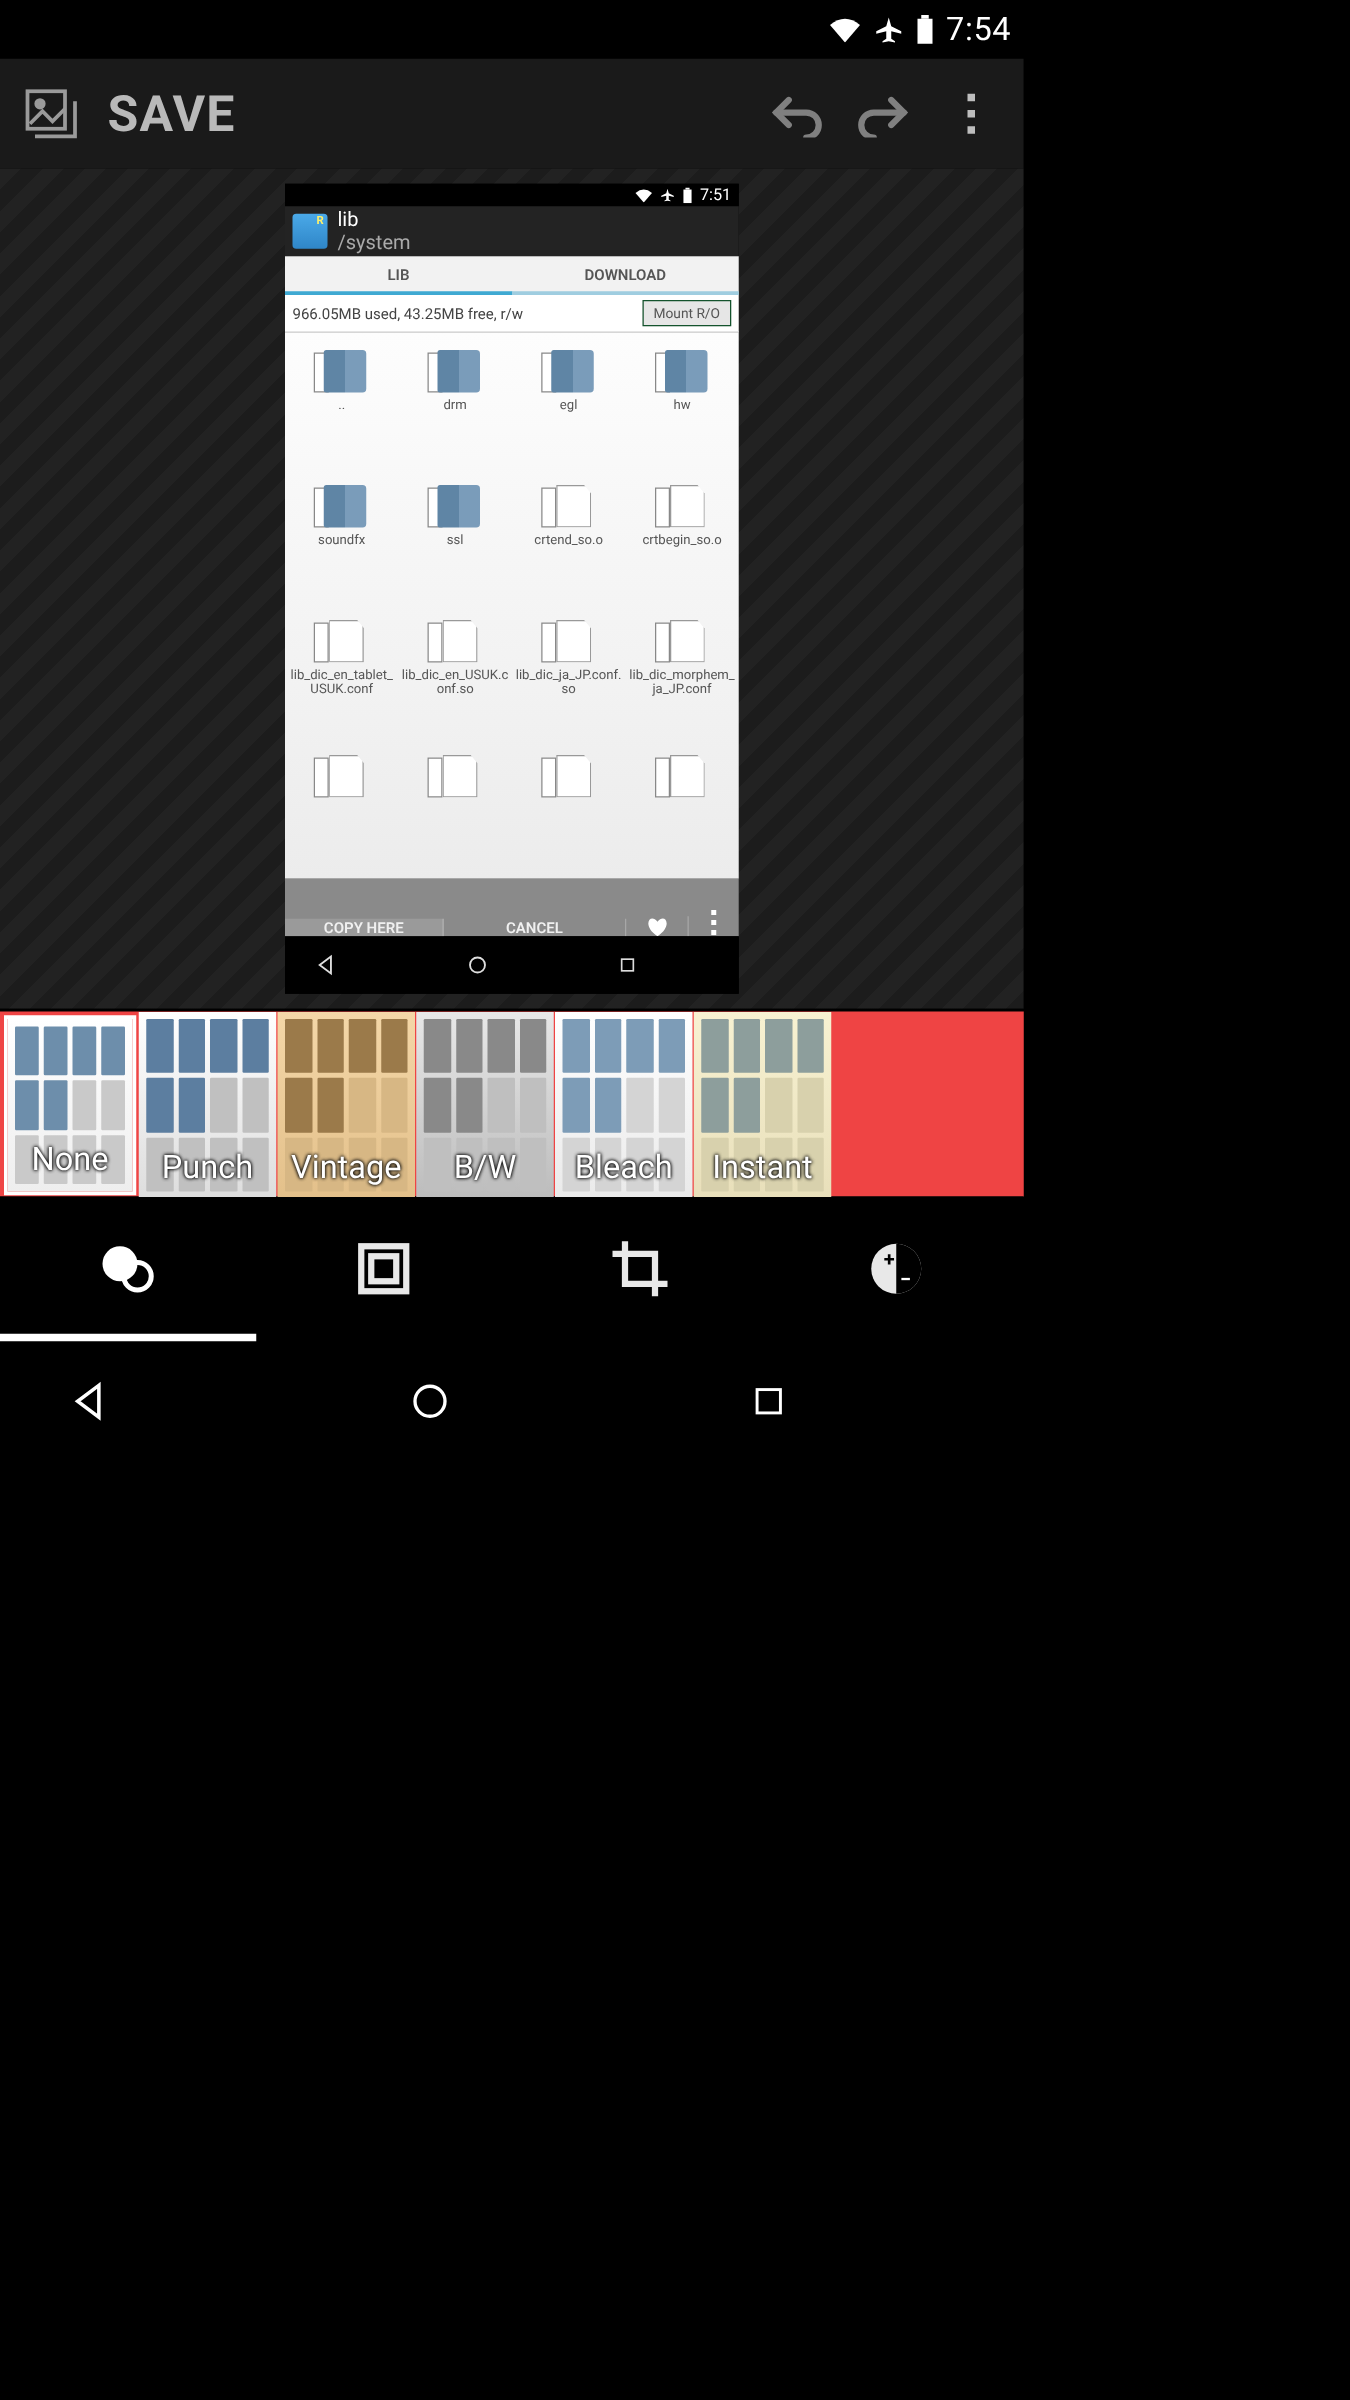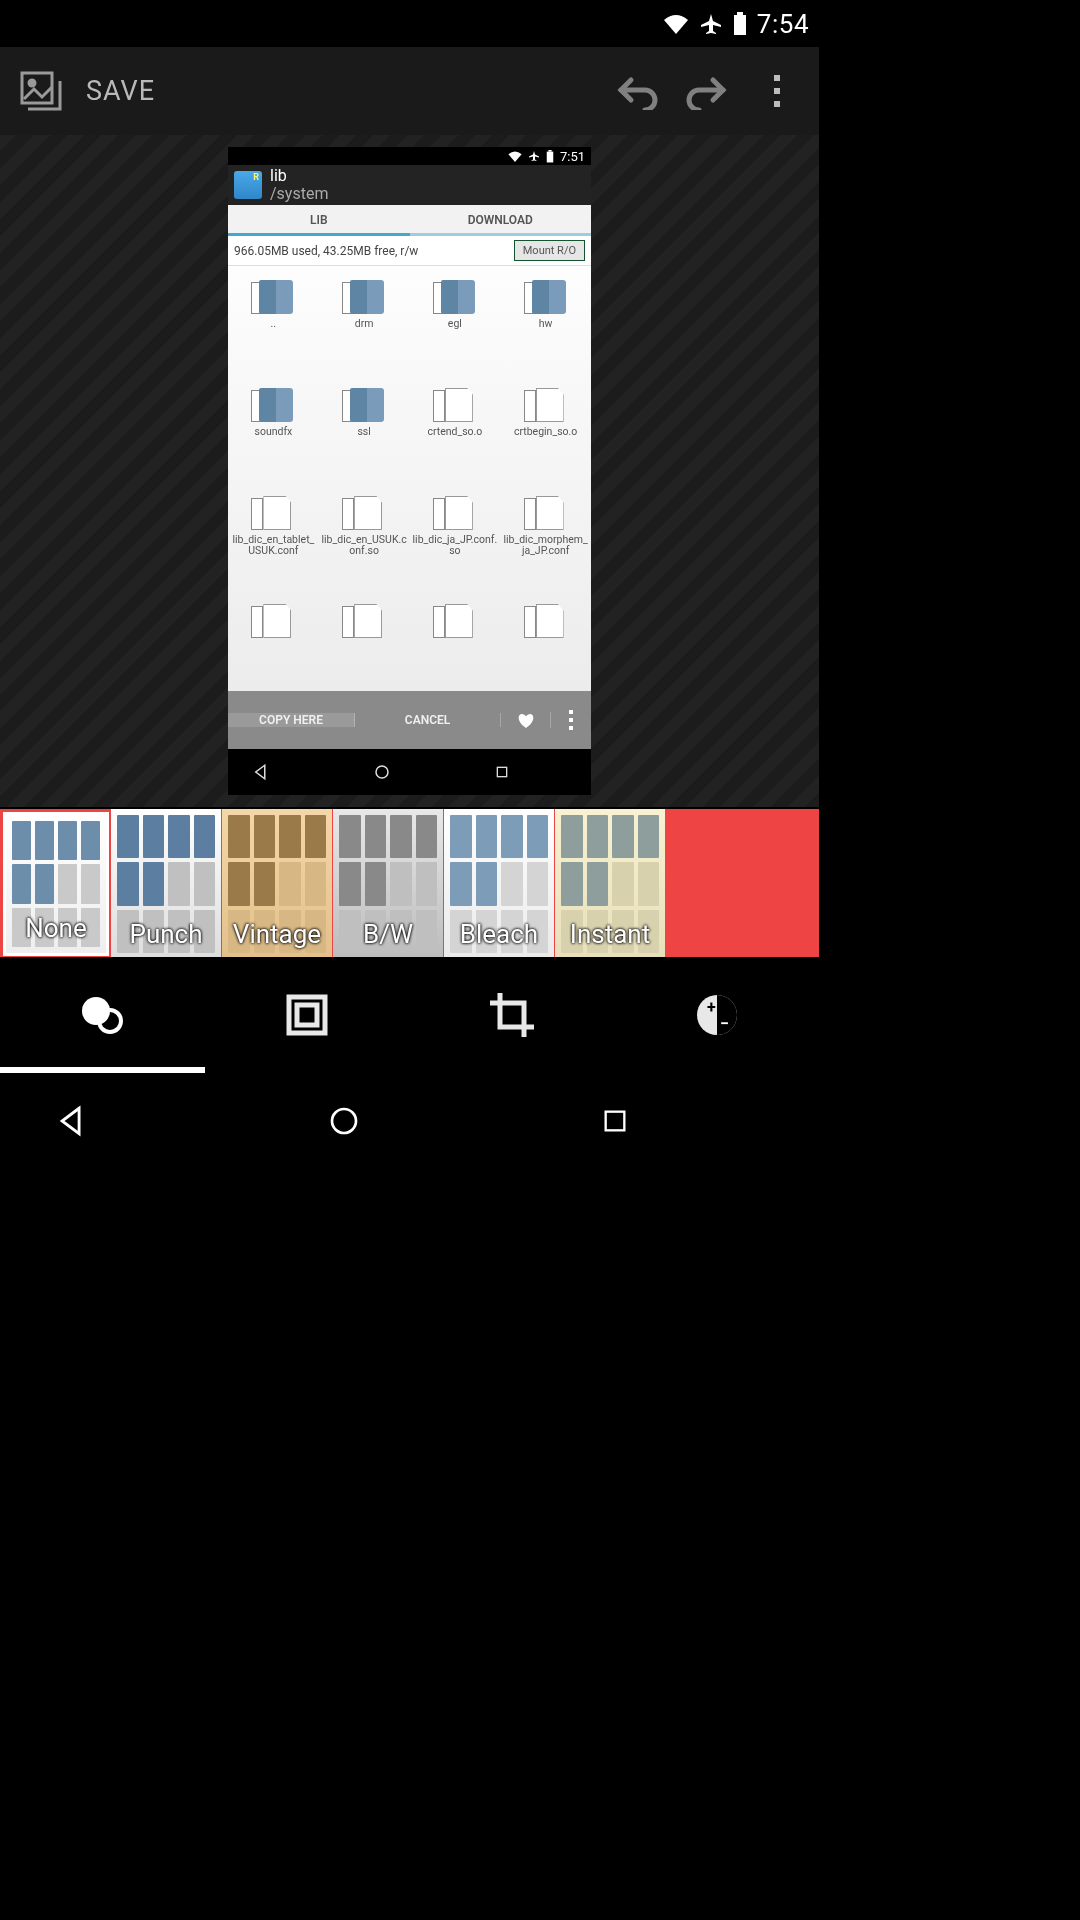--- a/index.html
+++ b/index.html
@@ -29,21 +29,21 @@
 
   .outer-appbar {
     height: 88px;
     background: #1a1a1a;
     display: flex;
     align-items: center;
     padding: 0 18px;
     gap: 22px;
   }
   .outer-appbar .save-group { display: flex; align-items: center; gap: 20px; flex: 1; }
-  .outer-appbar .save-label { font-size: 27px; color: #b9b9b9; letter-spacing: 1px; }
+  .outer-appbar .save-label { font-size: 40px; color: #b9b9b9; letter-spacing: 1px; font-weight: bold; }
   .outer-appbar .icon-btn { color: #808080; display: flex; align-items: center; justify-content: center; width: 48px; }
 
   
   .canvas {
     height: 672px;
     background: repeating-linear-gradient(135deg, #222 0 12px, #1c1c1c 12px 24px);
     display: flex;
     justify-content: center;
     padding-top: 12px;
   }
@@ -183,24 +183,24 @@
     position: absolute;
     left: 12px; top: 0;
     width: 26px; height: 32px;
     background: #fff;
     border: 1px solid #999;
     clip-path: polygon(0 0, 80% 0, 100% 20%, 100% 100%, 0 100%);
   }
   .file-label { line-height: 1.05; padding: 0 2px; word-break: break-word; }
 
   .inner-actionbar {
-    height: 58px;
+    height: 46px;
     background: #8a8a8a;
     display: flex;
-    align-items: center;
+    align-items: flex-end;
   }
   .inner-actionbar .abtn {
     display: flex;
     align-items: center;
     justify-content: center;
     color: #f0f0f0;
     font-size: 12px;
     font-weight: 600;
     border-right: 1px solid rgba(255,255,255,0.25);
   }

